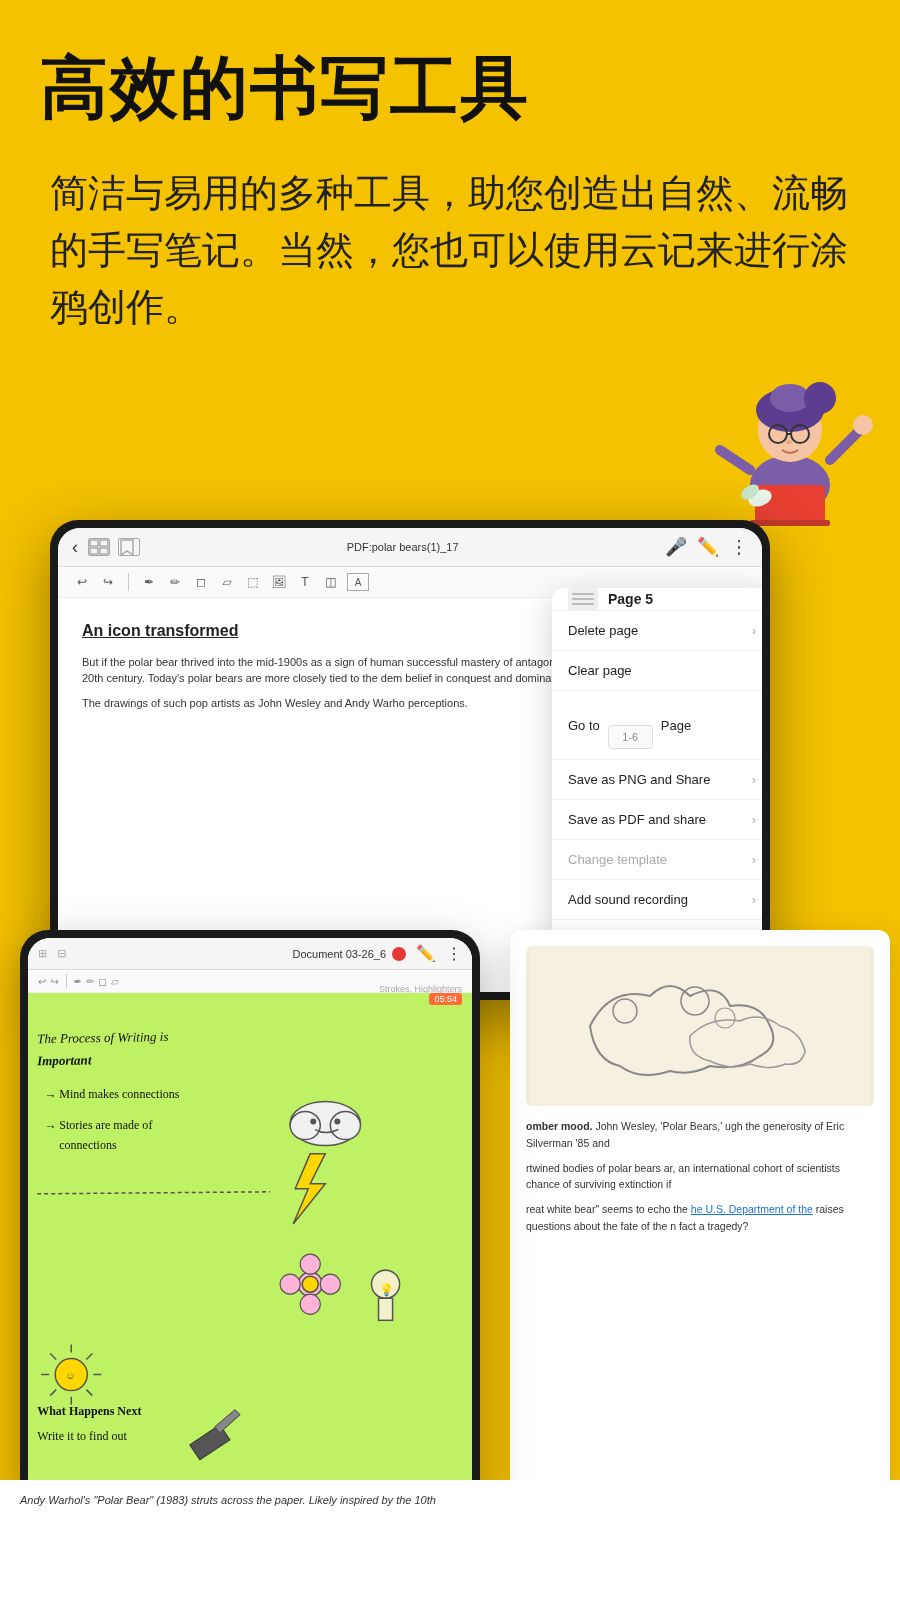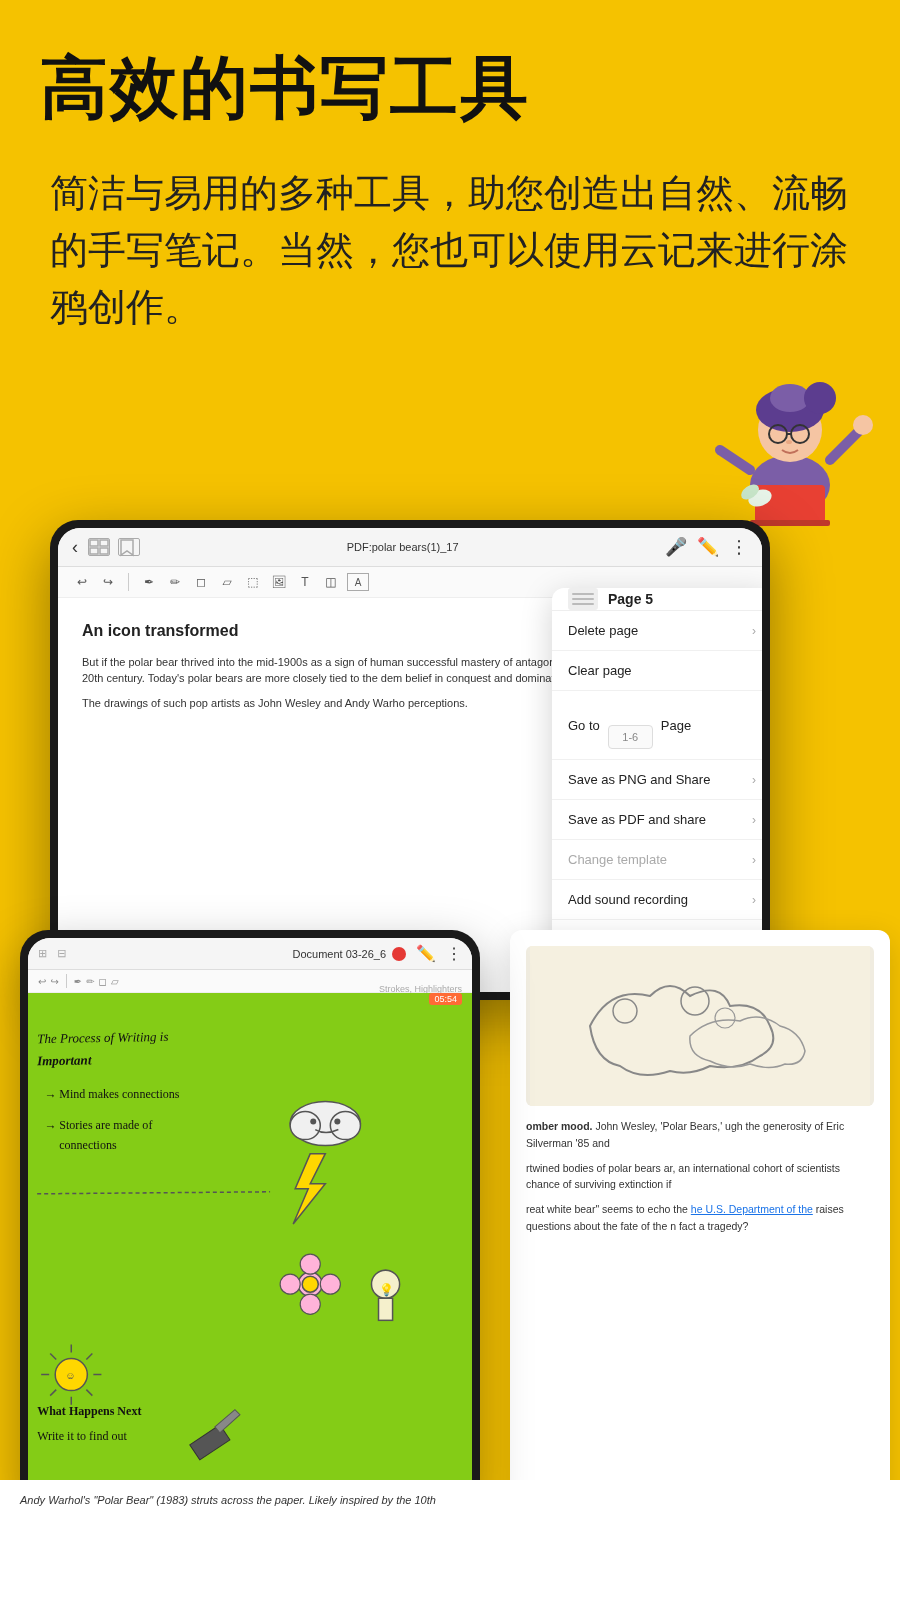--- a/index.html
+++ b/index.html
@@ -130,20 +130,21 @@
       color: #222;
       line-height: 1.6;
       height: calc(100% - 75px);
       overflow: hidden;
       position: relative;
     }
     .content-title {
       font-size: 16px;
       font-weight: 700;
       margin-bottom: 10px;
+      text-decoration: underline;
     }
     .content-text {
       font-size: 11px;
       color: #333;
       line-height: 1.5;
       margin-bottom: 8px;
     }
 
     
     .context-menu {
@@ -293,21 +294,21 @@
       display: flex;
       align-items: center;
       padding: 4px 10px;
       background: #fafafa;
       border-bottom: 1px solid #eee;
       gap: 4px;
     }
     .phone-content {
       padding: 10px;
       height: calc(100% - 72px);
-      background: #84cc16;
+      background: #bef264;
       position: relative;
       overflow: hidden;
     }
     .timer-badge {
       position: absolute;
       top: 0;
       right: 10px;
       background: #ff6b35;
       color: #fff;
       font-size: 9px;

